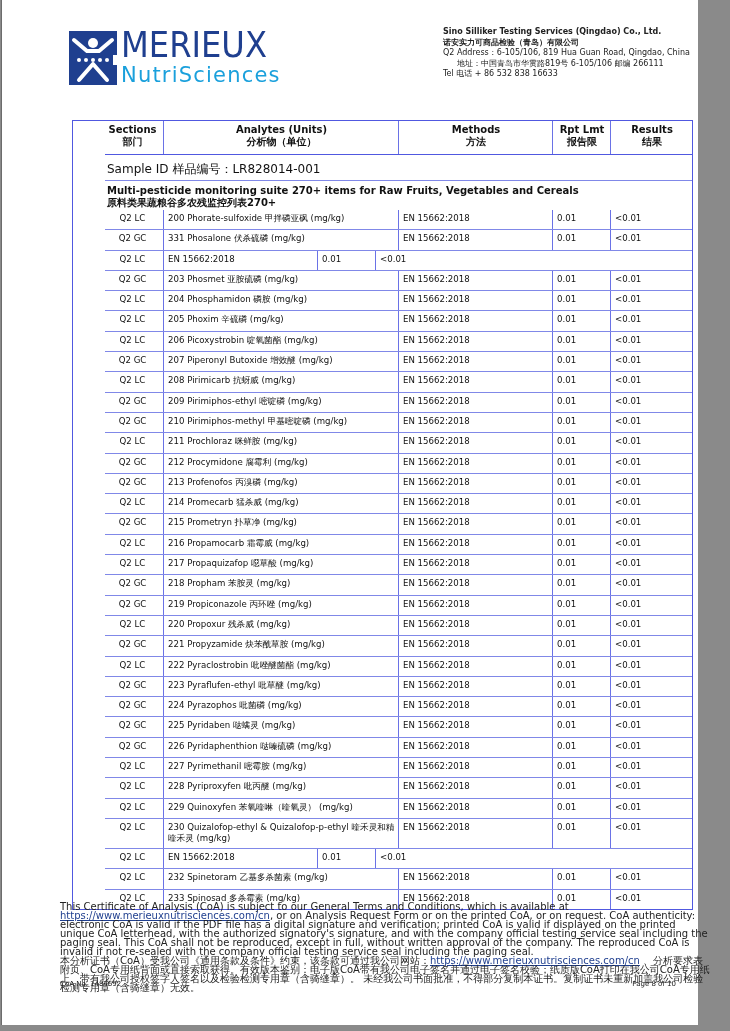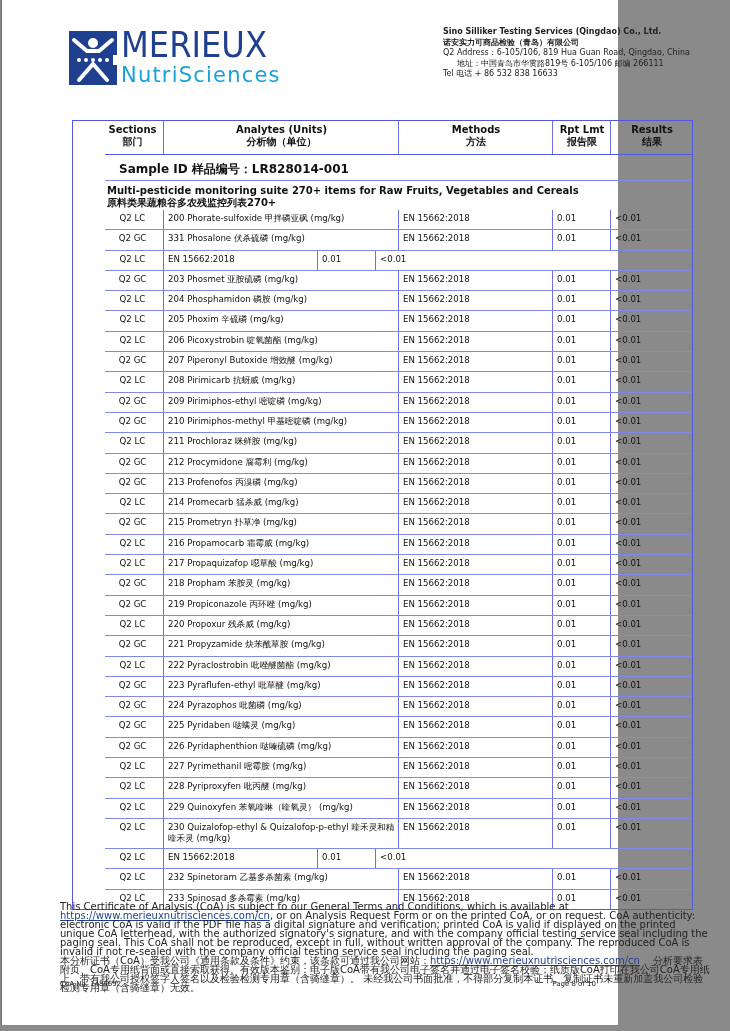--- a/index.html
+++ b/index.html
@@ -1,17 +1,17 @@
 <!DOCTYPE html>
 <html><head>
 <meta charset="utf-8">
 <style>
   html, body { margin:0; padding:0; }
   body { width:730px; height:1031px; background:#8a8a8a; position:relative; overflow:hidden; font-family:"DejaVu Sans", "Liberation Sans", sans-serif; color:#111; }
-  .page { position:absolute; left:1px; top:0; width:617px; height:1025px; background:#fff; border-left:1px solid #6c6c6c; box-sizing:border-box; }
+  .page { position:absolute; left:1px; top:0; width:697px; height:1025px; background:#fff; border-left:1px solid #6c6c6c; box-sizing:border-box; }
   
   .logo { position:absolute; left:67px; top:31px; width:230px; height:56px; }
   .logo-box { position:absolute; left:0; top:0; width:48px; height:54px; background:#1f3f8f; }
   .logo-title { position:absolute; left:52px; top:-6px; font-family:"DejaVu Sans", sans-serif; font-size:35px; color:#1f3f8f; letter-spacing:0px; line-height:40px; transform:scaleX(0.92); transform-origin:left top; }
   .logo-sub { position:absolute; left:52px; top:32px; font-family:"DejaVu Sans", sans-serif; font-size:21px; color:#1aa0dc; letter-spacing:1.2px; line-height:24px; }
   .company { position:absolute; left:441px; top:27px; font-size:8px; line-height:10.6px; color:#222; white-space:nowrap; }
   .company .bold { font-weight:bold; }
   .company .indent { padding-left:14px; }
   
   .tbl { position:absolute; left:70px; top:120px; width:621px; border:1.5px solid #5058e0; box-sizing:border-box;padding-left:32px; }
@@ -19,21 +19,21 @@
   .row:first-child { border-top:none; }
   .hdr { min-height:33px; border-bottom:1.5px solid #5058e0; }
   .hdr .c { font-weight:bold; font-size:10px; text-align:center; line-height:12px; padding-top:3px; }
   .c { box-sizing:border-box; font-size:8.6px; line-height:11px; padding:3px 3px 2px 4px; border-left:1px solid #6a72e6; }
   .c:first-child { border-left:none; }
   .c1 { width:58px; text-align:center; padding-left:0; }
   .c2 { width:235px; }
   .c3 { width:154px; }
   .c4 { width:58px; }
   .c5 { flex:1; }
-  .sample { font-weight:bold; font-size:12px; padding:7px 2px 2px 2px; line-height:14px; min-height:25px; border-top:1px solid #8088e8; box-sizing:border-box;margin-left:12px; }
+  .sample { font-weight:normal; font-size:12px; padding:7px 2px 2px 2px; line-height:14px; min-height:25px; border-top:1px solid #8088e8; box-sizing:border-box; }
   .suite { font-weight:bold; font-size:10px; line-height:12px; padding:4px 2px 1px 2px; border-top:1px solid #8088e8; min-height:30px; box-sizing:border-box; }
   .tall { min-height:29px; }
   
   .disclaimer { position:absolute; left:58px; top:902px; width:652px; font-size:10px; line-height:9px; color:#222; }
   .disclaimer a { color:#1f3f8f; text-decoration:underline; }
   .coa-no { position:absolute; left:58px; top:980px; font-size:7px; color:#222; }
   .page-no { position:absolute; right:22px; top:980px; font-size:7px; color:#222; }
 </style>
 </head>
 <body>

